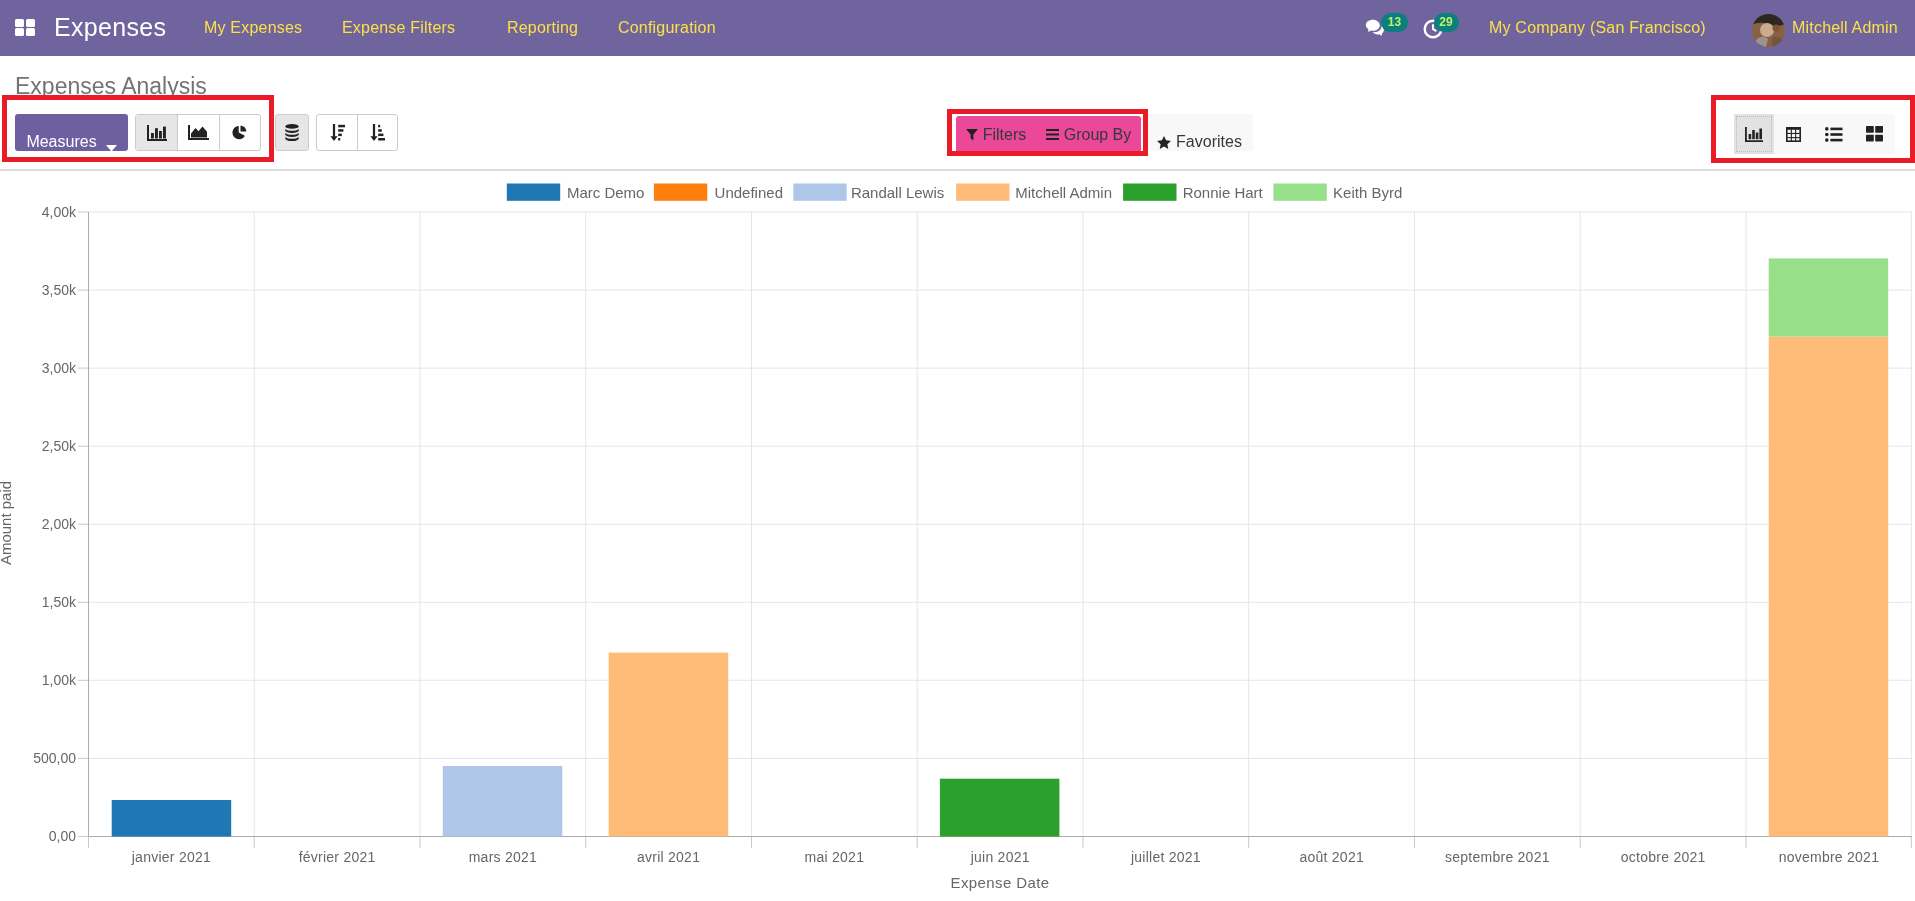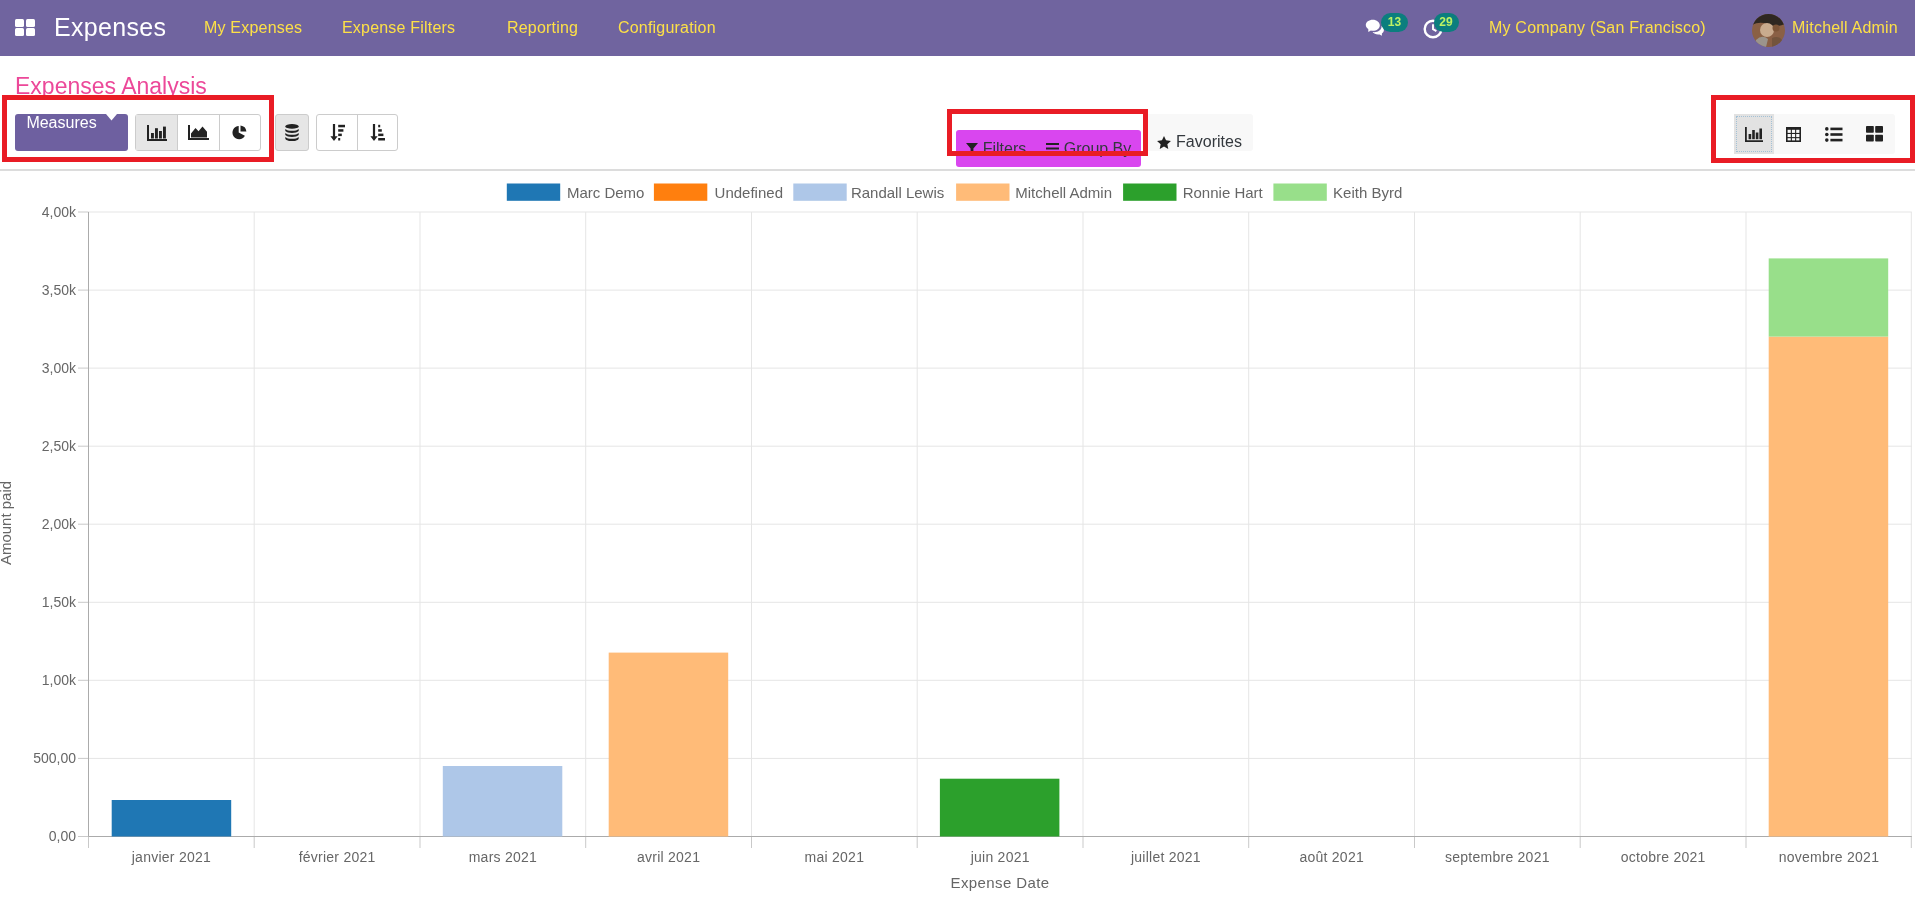--- a/index.html
+++ b/index.html
@@ -14,39 +14,39 @@
 #nav .brand { position:absolute; left:54px; top:13px; font-size:25px; color:#fff; font-weight:400; letter-spacing:0.3px;}
 .navitem { position:absolute; top:19px; font-size:16px; letter-spacing:0.2px; color:#fde047; }
 #apps { position:absolute; left:15px; top:18.5px; width:20px; height:18px; }
 #apps div { position:absolute; width:9px; height:8px; background:#fff; border-radius:1.5px; }
 .badge { position:absolute; background:#0b7e7e; color:#bef264; font-size:12px; font-weight:bold;
   border-radius:10px; height:19px; line-height:19px; text-align:center; }
 
 
 #cp { position:absolute; left:0; top:56px; width:1915px; height:115px; background:#fff;
   border-bottom:2px solid #dcdcdc; }
-#title { position:absolute; left:15px; top:17px; font-size:23px; color:#ec4899; }
+#title { position:absolute; left:15px; top:17px; font-size:23px; color:#737373; }
 #search { position:absolute; left:955px; top:13px; width:939px; height:36px;
   border:1px solid #ccc; border-radius:3px; background:#fff; }
 #search .ph { position:absolute; left:12px; top:11px; font-size:15.5px; color:#8a8f94; }
 .btn { position:absolute; top:58px; height:37px; border-radius:3px; }
 .btn-grp { border:1px solid #ccc; background:#fff; display:flex; }
 .cell { height:100%; display:flex; align-items:center; justify-content:center; }
 #measures { left:15px; width:113px; background:#6e60a0; color:#fff; font-size:16px;
-  display:flex; align-items:flex-start; justify-content:center; gap:9px; }
+  display:flex; align-items:flex-end; justify-content:center; gap:9px; }
 #chartgrp { left:135px; width:126px; }
 #chartgrp .cell { width:42px; }
 #chartgrp .cell + .cell { border-left:1px solid #ccc; }
 #stackbtn { left:274.5px; width:34px; background:#e6e6e6; border:1px solid #ccc;
   display:flex; align-items:center; justify-content:center; }
 #sortgrp { left:316px; width:82px; }
 #sortgrp .cell { width:40px; }
 #sortgrp .cell + .cell { border-left:1px solid #ccc; }
 .active { background:#e6e6e6; }
-#fgrp { position:absolute; left:956px; top:74px; height:37px; width:185px; background:#d946ef;
+#fgrp { position:absolute; left:956px; top:60px; height:37px; width:185px; background:#ec4899;
   border-radius:3px; display:flex; }
 #favgrp { position:absolute; left:1146px; top:58px; height:37px; width:107px; background:#f8f8f8;
   border-radius:3px; display:flex; align-items:flex-end; justify-content:center; }
 .fbtn { display:flex; align-items:center; justify-content:center; font-size:16px; color:#33383d; gap:5px; }
 #switcher { position:absolute; left:1733.5px; top:58px; height:40px; width:161px; background:#f8f8f8;
   border-radius:3px; display:flex; }
 #switcher .cell { width:40.2px; }
 #switcher .cell.active { background:#e2e2e2; outline:1px dotted #a3c1d6; outline-offset:-3px; }
 
 .redbox { position:absolute; border:5px solid #e91c25; }

